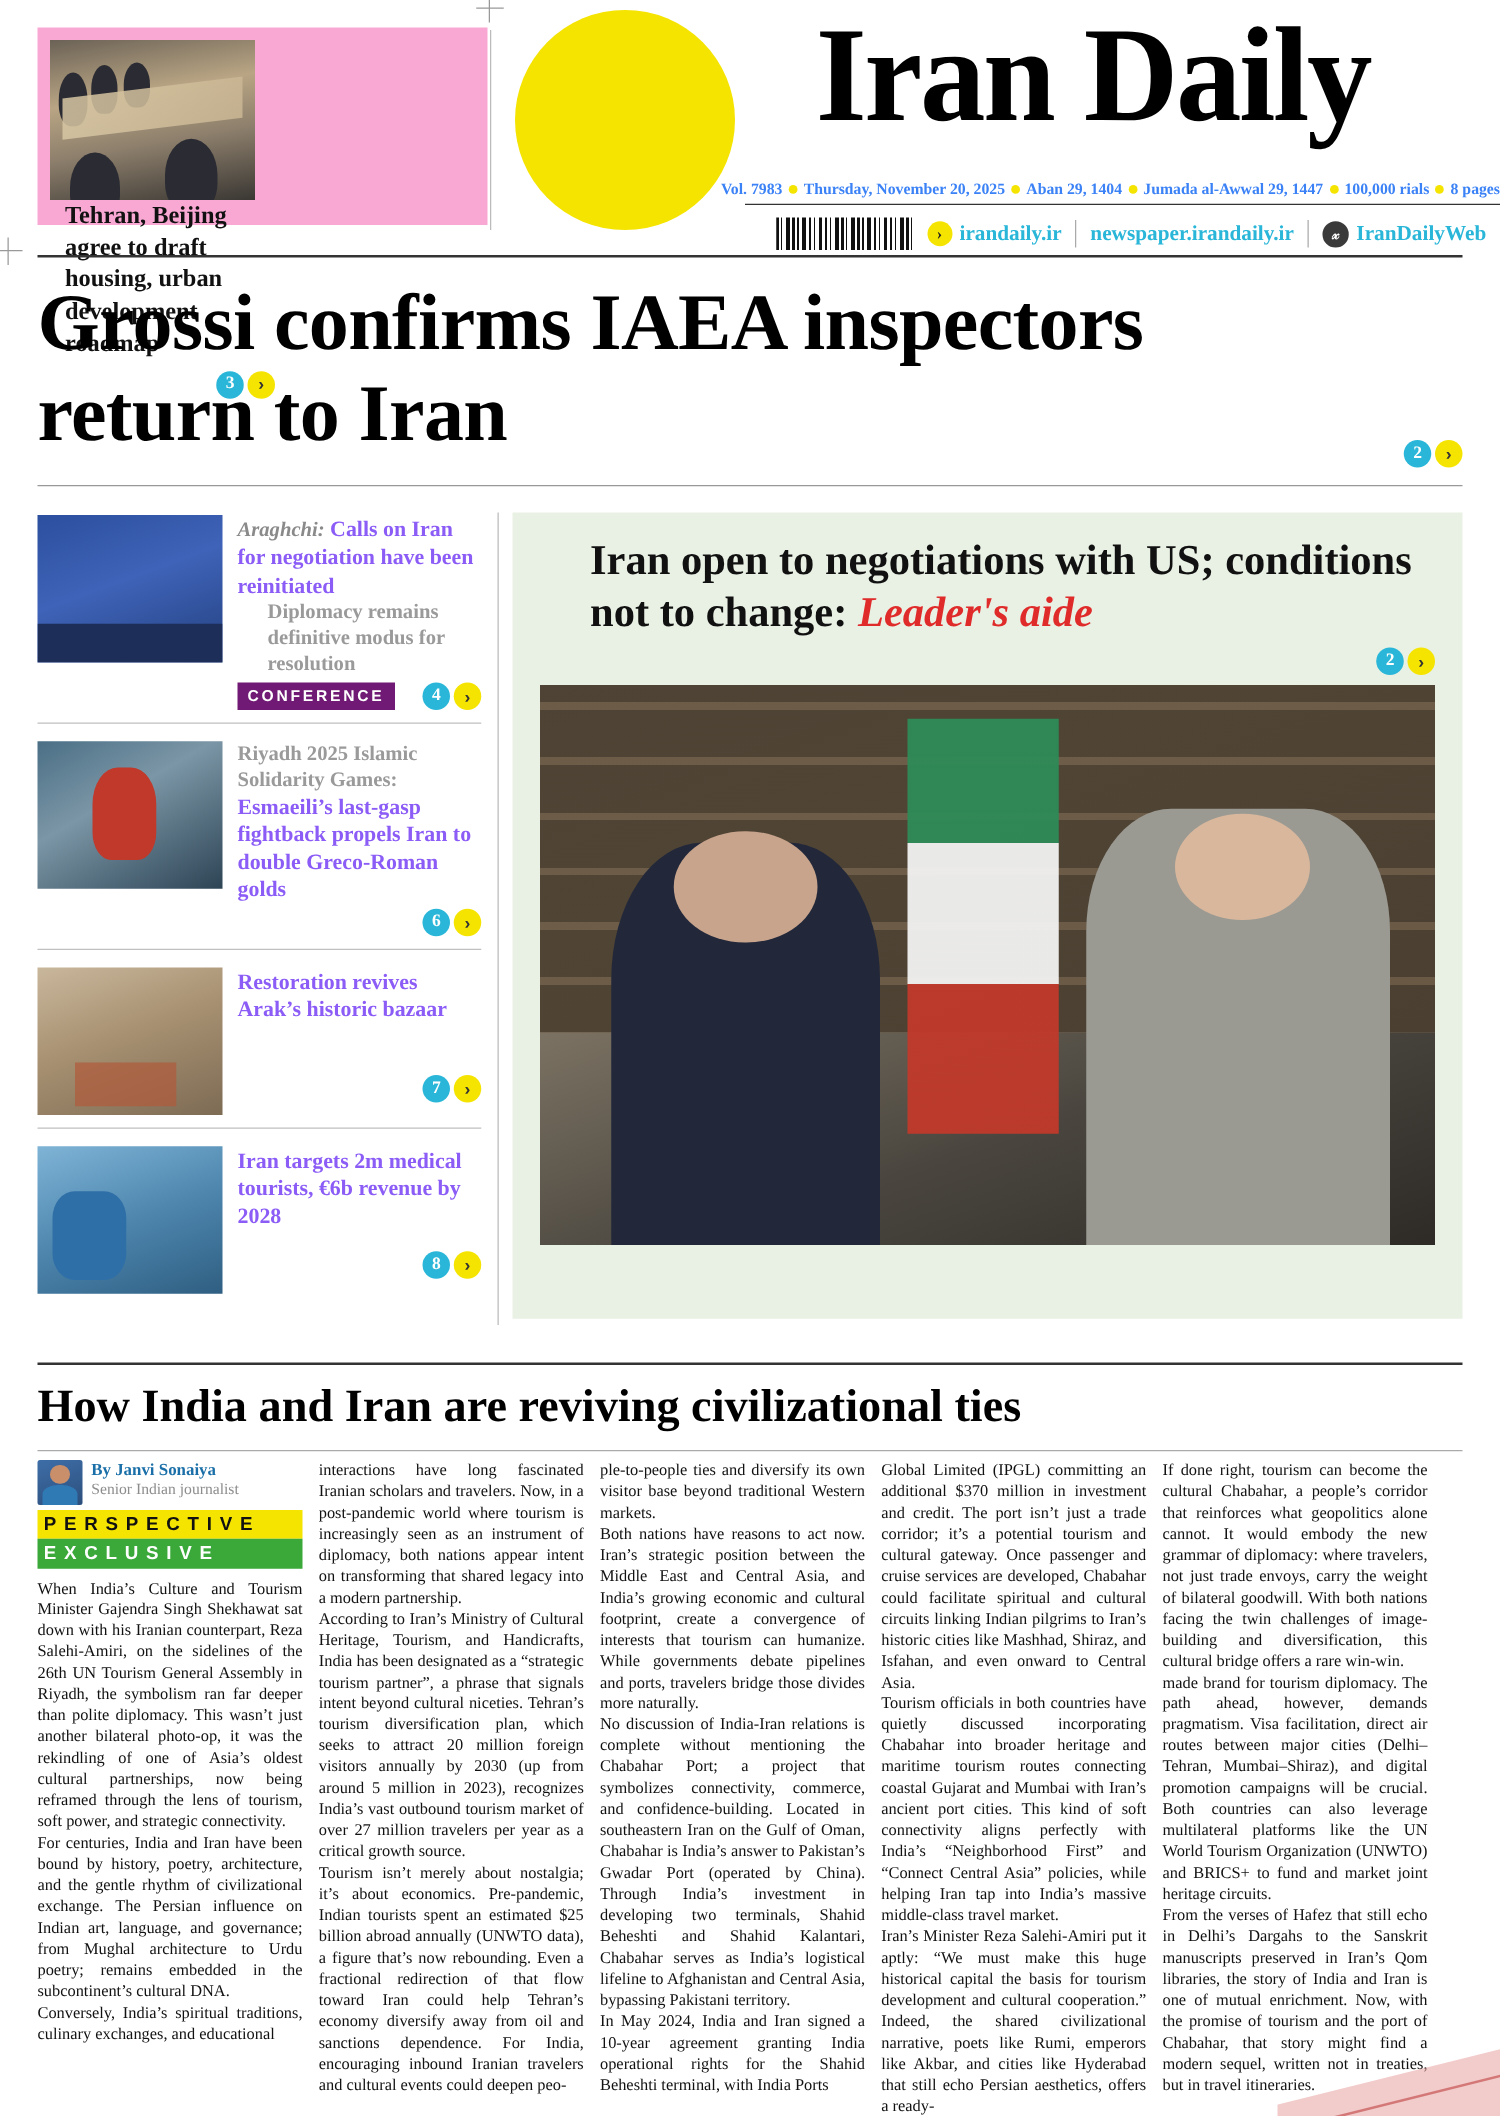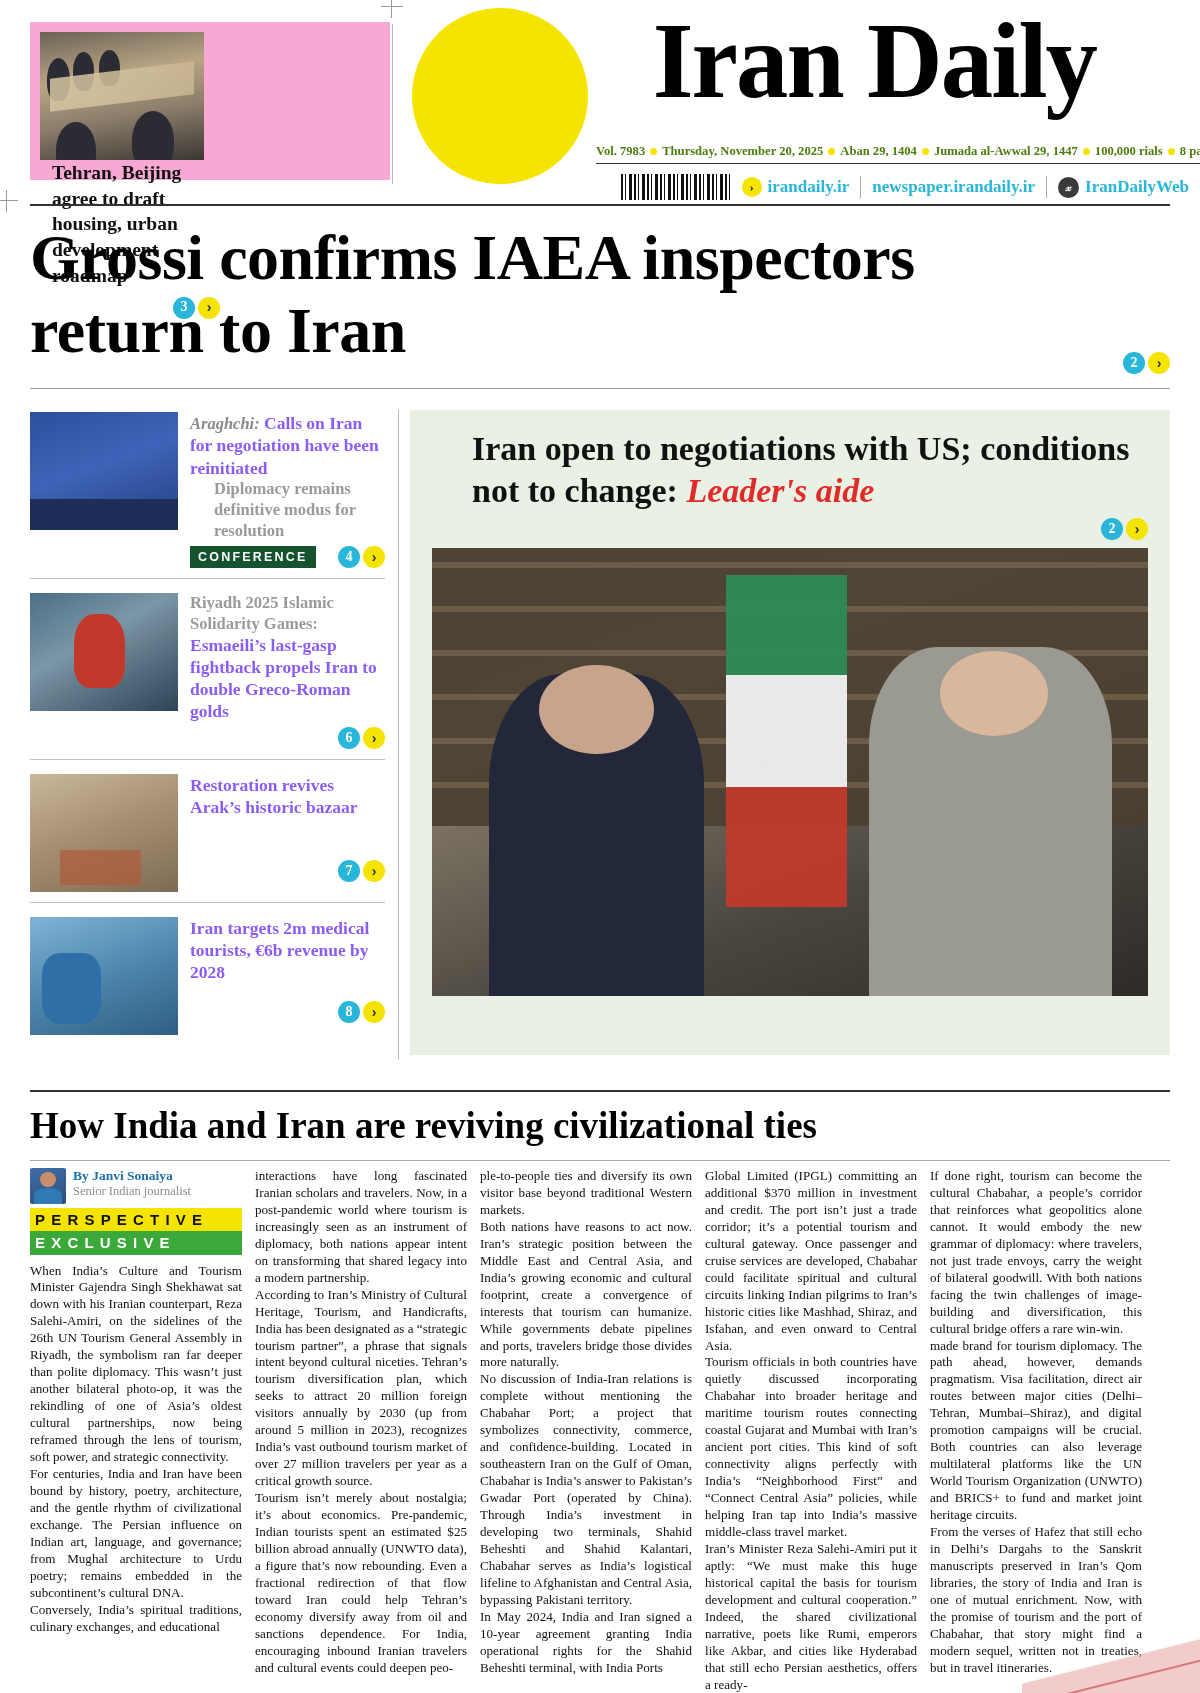--- a/index.html
+++ b/index.html
@@ -66,22 +66,22 @@
   .masthead .brand {
     font-family: "Liberation Serif", serif;
     font-weight: bold;
     font-size: 108px; line-height: .98; letter-spacing: -2px;
     color: #000; white-space: nowrap;
     transform: scaleX(.97); transform-origin: right center;
   }
   .infoline {
     position: absolute; left: 596px; top: 144px; width: 604px;
     font-family: "Liberation Serif", serif;
-    font-size: 12.6px; font-weight: bold; color: #4d7c0f;
-    display: flex; align-items: center; 
+    font-size: 12.6px; font-weight: bold; color: #3b82f6;
+    display: flex; align-items: center; justify-content: flex-end;
     gap: 5px; white-space: nowrap;
   }
   .dotsep { width: 7px; height: 7px; border-radius: 50%; background: #f5e400; display:inline-block; flex:none;}
   .inforule { position: absolute; left: 596px; top: 163px; width: 604px; height: 1px; background: #333; }
 
   .weblinks {
     position: absolute; left: 596px; top: 172px; width: 604px; height: 30px;
     display: flex; align-items: center; justify-content: flex-end; gap: 0px;
   }
   .barcode {
@@ -147,21 +147,21 @@
   .lc-title {
     font-family: "Liberation Serif", serif;
     font-weight: bold; font-size: 17.5px; line-height: 1.26; color: #8b5cf6;
   }
   .lc-sub {
     font-family: "Liberation Serif", serif;
     font-weight: bold; font-size: 16.5px; line-height: 1.25; color: #9a9a9a; margin-left: 24px;
   }
   .lc-foot { display: flex; align-items: center; justify-content: flex-end; gap: 8px; margin-top: 5px; }
   .tag-conf {
-    background: #14532d; color: #fff;
+    background: #701a75; color: #fff;
     font-family: "Liberation Sans", sans-serif;
     font-size: 12.5px; font-weight: bold; letter-spacing: 2.2px;
     padding: 4px 8px; margin-right: auto;
   }
 
   .img-conf { background: linear-gradient(160deg,#2c4f9e 0%,#3f63b8 45%,#23407f 100%); position:relative; overflow:hidden;}
   .img-conf:after{content:"";position:absolute;left:0;bottom:0;width:100%;height:26%;background:#1d2f58;}
   .img-wrestle { background: linear-gradient(150deg,#4b6f86 0%,#7b96a6 40%,#2d4455 100%); position:relative; overflow:hidden;}
   .img-wrestle:after{content:"";position:absolute;left:30%;top:18%;width:34%;height:62%;background:#c0392b;border-radius:40% 40% 30% 30%;}
   .img-bazaar { background: linear-gradient(160deg,#c9b79c 0%,#a89172 45%,#7d6b54 100%); position:relative; overflow:hidden;}

